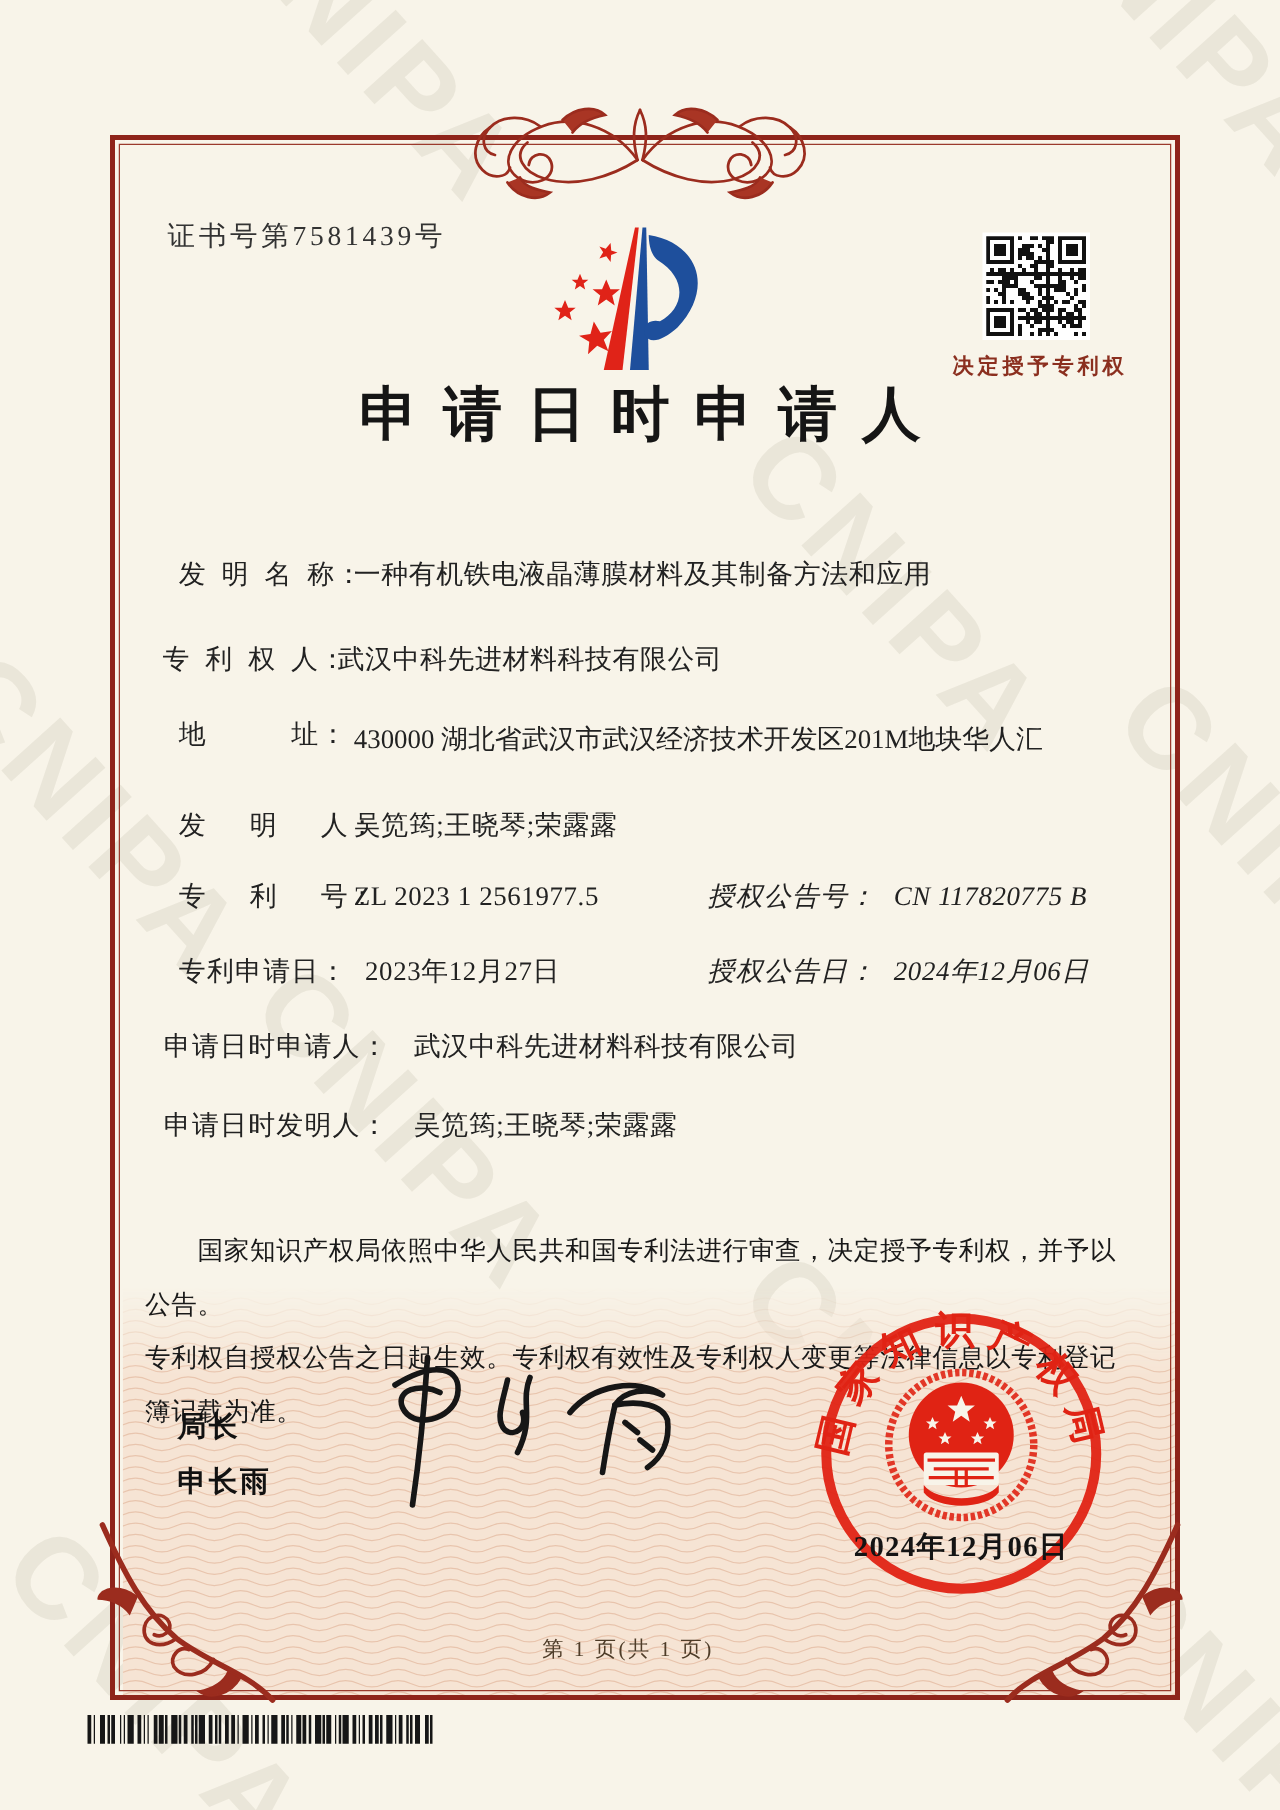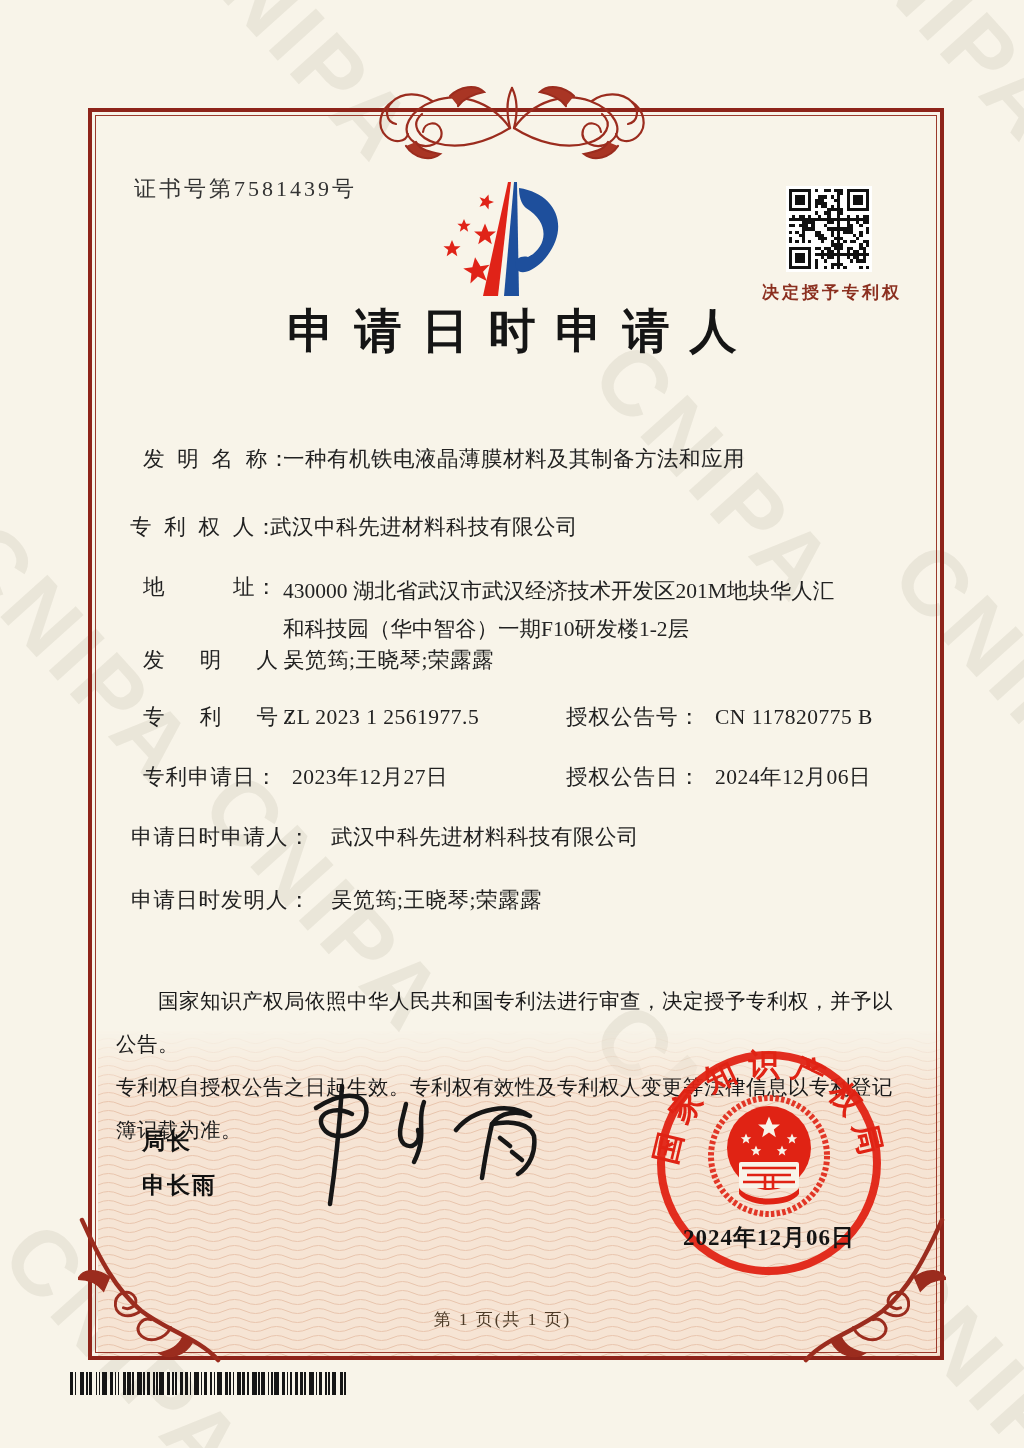--- a/index.html
+++ b/index.html
@@ -48,21 +48,21 @@
     position:absolute;left:0;top:300px;width:100%;text-align:center;
     font-size:47px;font-weight:700;letter-spacing:20px;padding-left:20px;
     box-sizing:border-box;color:#151515;
   }
   
   .row{position:absolute;font-size:21.5px;color:#222;white-space:nowrap;}
   .row .lbl{display:inline-block;letter-spacing:1px;}
   .row .val{letter-spacing:0.5px;}
   .lbl-w{width:140px;}
   .addr-val{display:inline-block;vertical-align:top;white-space:normal;width:640px;line-height:38px;}
-  .right-col{left:566px;}
+  .right-col{left:566px;font-style:italic;}
   
   .decl{
     position:absolute;left:116px;top:980px;width:796px;
     font-size:20.5px;line-height:43px;color:#191919;letter-spacing:0.5px;
   }
   .decl .l1{text-indent:42px;}
   
   .sig-role{position:absolute;left:142px;top:1126px;font-family:"Liberation Sans","DejaVu Sans",sans-serif;font-size:23px;font-weight:600;color:#111;letter-spacing:2px;}
   .sig-name{position:absolute;left:142px;top:1170px;font-family:"Liberation Sans","DejaVu Sans",sans-serif;font-size:23px;font-weight:600;color:#111;letter-spacing:2px;}
   
@@ -443,21 +443,21 @@
 
 <div class="row" style="left:143px;top:444px">
   <span class="lbl lbl-w">发 明 名 称：</span><span class="val">一种有机铁电液晶薄膜材料及其制备方法和应用</span>
 </div>
 
 <div class="row" style="left:130px;top:512px">
   <span class="lbl lbl-w">专 利 权 人：</span><span class="val">武汉中科先进材料科技有限公司</span>
 </div>
 
 <div class="row" style="left:143px;top:572px">
-  <span class="lbl lbl-w" style="vertical-align:top">地　　　址：</span><span class="addr-val"><span>430000 湖北省武汉市武汉经济技术开发区201M地块华人汇</span><br><span>和科技园（华中智谷）一期F10研发楼1-2层</span></span>
+  <span class="lbl lbl-w" style="vertical-align:top">地　　　址：</span><span class="addr-val"><span>430000 湖北省武汉市武汉经济技术开发区201M地块华人汇</span><br></span>
 </div>
 
 <div class="row" style="left:143px;top:645px">
   <span class="lbl lbl-w">发　 明　 人：</span><span class="val">吴笕筠;王晓琴;荣露露</span>
 </div>
 
 <div class="row" style="left:143px;top:702px">
   <span class="lbl lbl-w">专　 利　 号：</span><span class="val">ZL 2023 1 2561977.5</span>
 </div>
 <div class="row right-col" style="top:702px">

